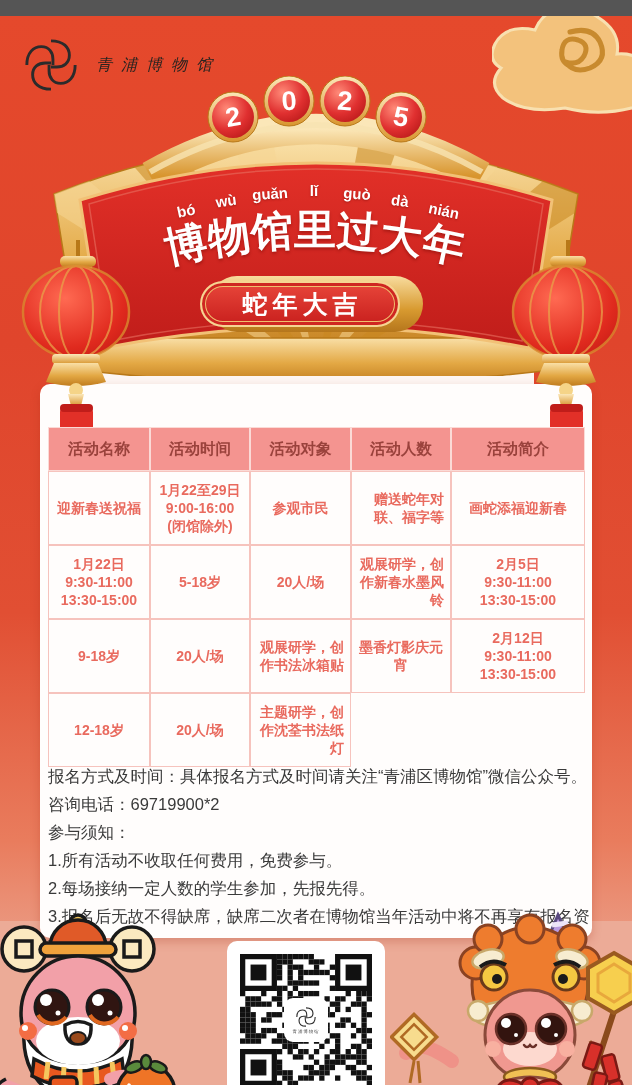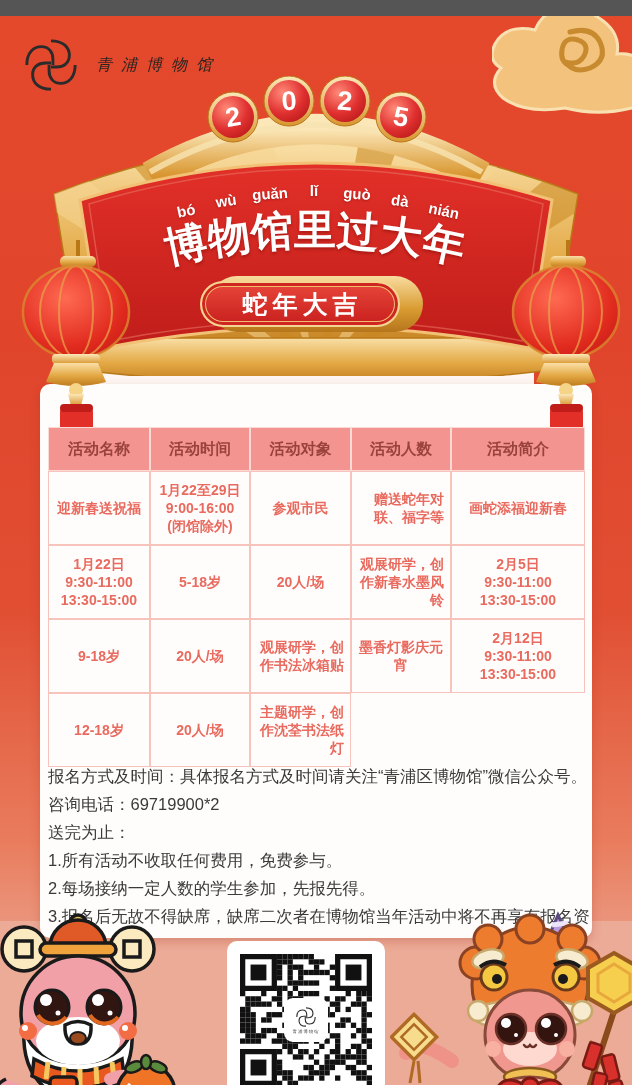--- a/index.html
+++ b/index.html
@@ -246,21 +246,21 @@
   </div>
 
   <svg class="cloud-notes" width="140" height="44" viewBox="0 0 140 44">
     <path d="M 20,40 q -18,-4 -14,-18 q 4,-12 20,-10 q 4,-12 20,-10 q 14,2 16,12 q 18,-8 30,2 q 10,8 2,18 q 20,-2 24,8 l -98,0 z" fill="#ef9a58"></path>
     <path d="M 46,30 q 2,-14 16,-14 q 14,0 14,12 q 0,10 -12,10" fill="none" stroke="#d87a34" stroke-width="4"></path>
   </svg>
 
   <div class="notes">
     <div>报名方式及时间：具体报名方式及时间请关注“青浦区博物馆”微信公众号。</div>
     <div>咨询电话：69719900*2</div>
-    <div>送完为止：</div>
+    <div>参与须知：</div>
     <div>1.所有活动不收取任何费用，免费参与。</div>
     <div>2.每场接纳一定人数的学生参加，先报先得。</div>
     <div>3.报名后无故不得缺席，缺席二次者在博物馆当年活动中将不再享有报名资格。</div>
   </div>
 
   <div class="qr-card">
     <div class="qr-wrap">
       <svg width="132" height="132" viewBox="0 0 150 150">
         <rect width="150" height="150" fill="#fff"></rect>
         <g id="qr-modules" fill="#111">

